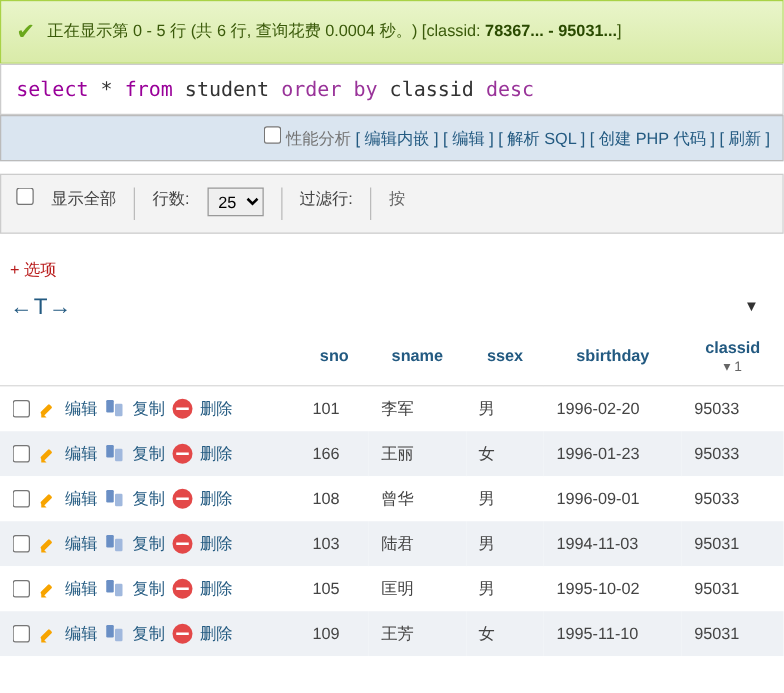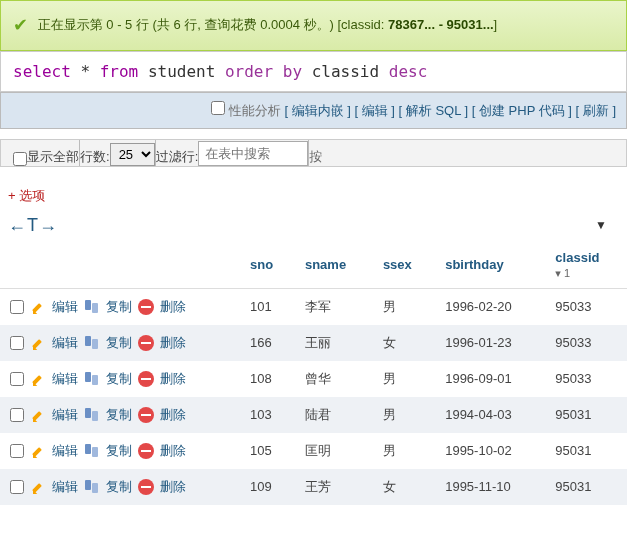--- a/index.html
+++ b/index.html
@@ -6,31 +6,31 @@
 body { font-family: sans-serif; font-size: 13px; color: #444; width: 627px; background: #fff; }
 .status-bar { background: linear-gradient(#e9f5ca, #d9eba8); border: 1px solid #a9d246; padding: 10px 12px; color: #3a5a0a; line-height: 1.6; }
 .status-bar .check { color: #6aa81c; font-size: 18px; margin-right: 6px; vertical-align: -2px; }
 .status-bar b { font-weight: bold; color: #2a4a00; }
 .sql-box { background: #fff; border: 1px solid #ccc; padding: 10px 12px; font-family: Consolas, monospace; font-size: 16px; color: #333; }
 .sql-box .kw { color: #909; }
 .sql-box .kw2 { color: #939; }
 .toolbar { background: #dae5f0; border: 1px solid #bbb; padding: 8px 10px; text-align: right; color: #235a81; }
 .toolbar a { color: #235a81; text-decoration: none; }
 .toolbar .lb { color: #737373; }
-.controls { background: #f3f3f3; border: 1px solid #ccc; margin-top: 10px; padding: 0 12px; display: flex; align-items: flex-end; color: #444; }
+.controls { background: #f3f3f3; border: 1px solid #ccc; margin-top: 10px; padding: 10px 12px; display: flex; align-items: flex-start; gap: 14px; color: #444; }
 .controls select { border: 1px solid #999; padding: 2px 4px; font-size: 13px; }
 .controls input[type=text] { border: 1px solid #aaa; padding: 4px 6px; font-size: 13px; width: 110px; color: #888; }
 .controls .divider { border-left: 1px solid #bbb; height: 26px; }
 .controls .btn-trunc { color: #666; }
 .options-link { display: block; margin: 20px 0 10px 8px; color: #b91c1c; text-decoration: none; }
 .tt-row { display: flex; align-items: center; padding: 0 8px 6px 8px; }
 .tt-arrows { color: #235a81; font-size: 18px; letter-spacing: 1px; }
 .sort-caret { margin-left: auto; margin-right: 12px; color: #333; font-size: 12px; }
 table { width: 100%; border-collapse: collapse; }
-thead th { text-align: left; padding: 8px 10px; border-bottom: 1px solid #ddd; color: #235a81; font-weight: bold; }
+thead th { text-align: center; padding: 8px 10px; border-bottom: 1px solid #ddd; color: #235a81; font-weight: bold; }
 thead th.actions { width: 240px; }
 thead th .sub { display: block; font-weight: normal; color: #666; font-size: 11px; margin-top: 2px; }
 tbody tr:nth-child(odd) { background: #fff; }
 tbody tr:nth-child(even) { background: #eef1f5; }
 tbody td { padding: 9px 10px; color: #444; }
 .row-actions { display: flex; align-items: center; gap: 6px; }
 .row-actions a { color: #235a81; text-decoration: none; }
 .icon { display: inline-block; width: 16px; height: 16px; vertical-align: middle; }
 .icon-pencil { position: relative; }
 .icon-pencil::before { content: ""; position: absolute; left: 2px; top: 7px; width: 10px; height: 4px; background: #f7a400; transform: rotate(-45deg); border-radius: 1px; }
@@ -71,21 +71,20 @@
 </div>
 
 <div class="controls">
   <input type="checkbox" style="">
   <span>显示全部</span>
   <span class="divider"></span>
   <span>行数:</span>
   <select><option>25</option></select>
   <span class="divider"></span>
   <span>过滤行:</span>
-  <input type="text" placeholder="在表中搜索" style="">
   <span class="divider"></span>
   <span class="btn-trunc">按</span>
 </div>
 
 <a href="#" class="options-link">+ 选项</a>
 
 <div class="tt-row">
   <span class="tt-arrows">←T→</span>
   <span class="sort-caret">▼</span>
 </div>
@@ -164,21 +163,21 @@
             <a href="#">编辑</a>
             <span class="icon icon-copy"></span>
             <a href="#">复制</a>
             <span class="icon icon-delete"></span>
             <a href="#">删除</a>
           </div>
         </td>
         <td>103</td>
         <td>陆君</td>
         <td>男</td>
-        <td>1994-04-03</td>
+        <td>1994-11-03</td>
         <td>95031</td>
       </tr>
       <tr>
         <td>
           <div class="row-actions">
             <input type="checkbox" style="">
             <span class="icon icon-pencil"></span>
             <a href="#">编辑</a>
             <span class="icon icon-copy"></span>
             <a href="#">复制</a>

